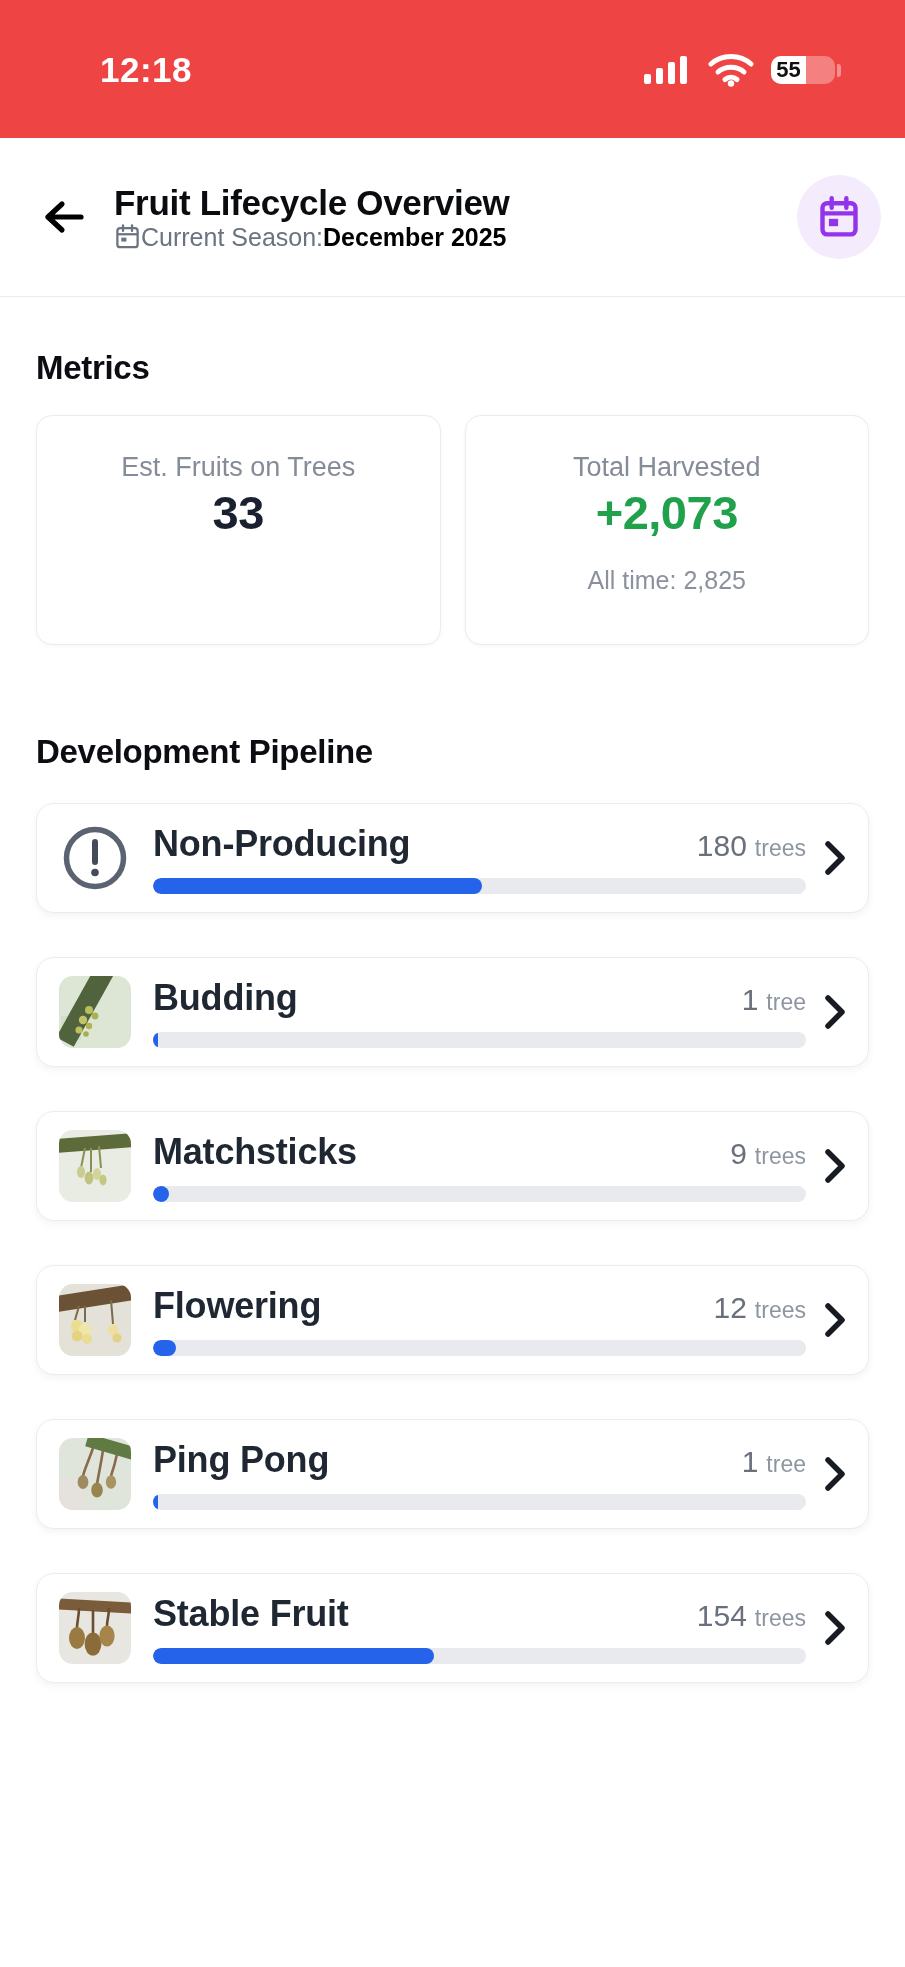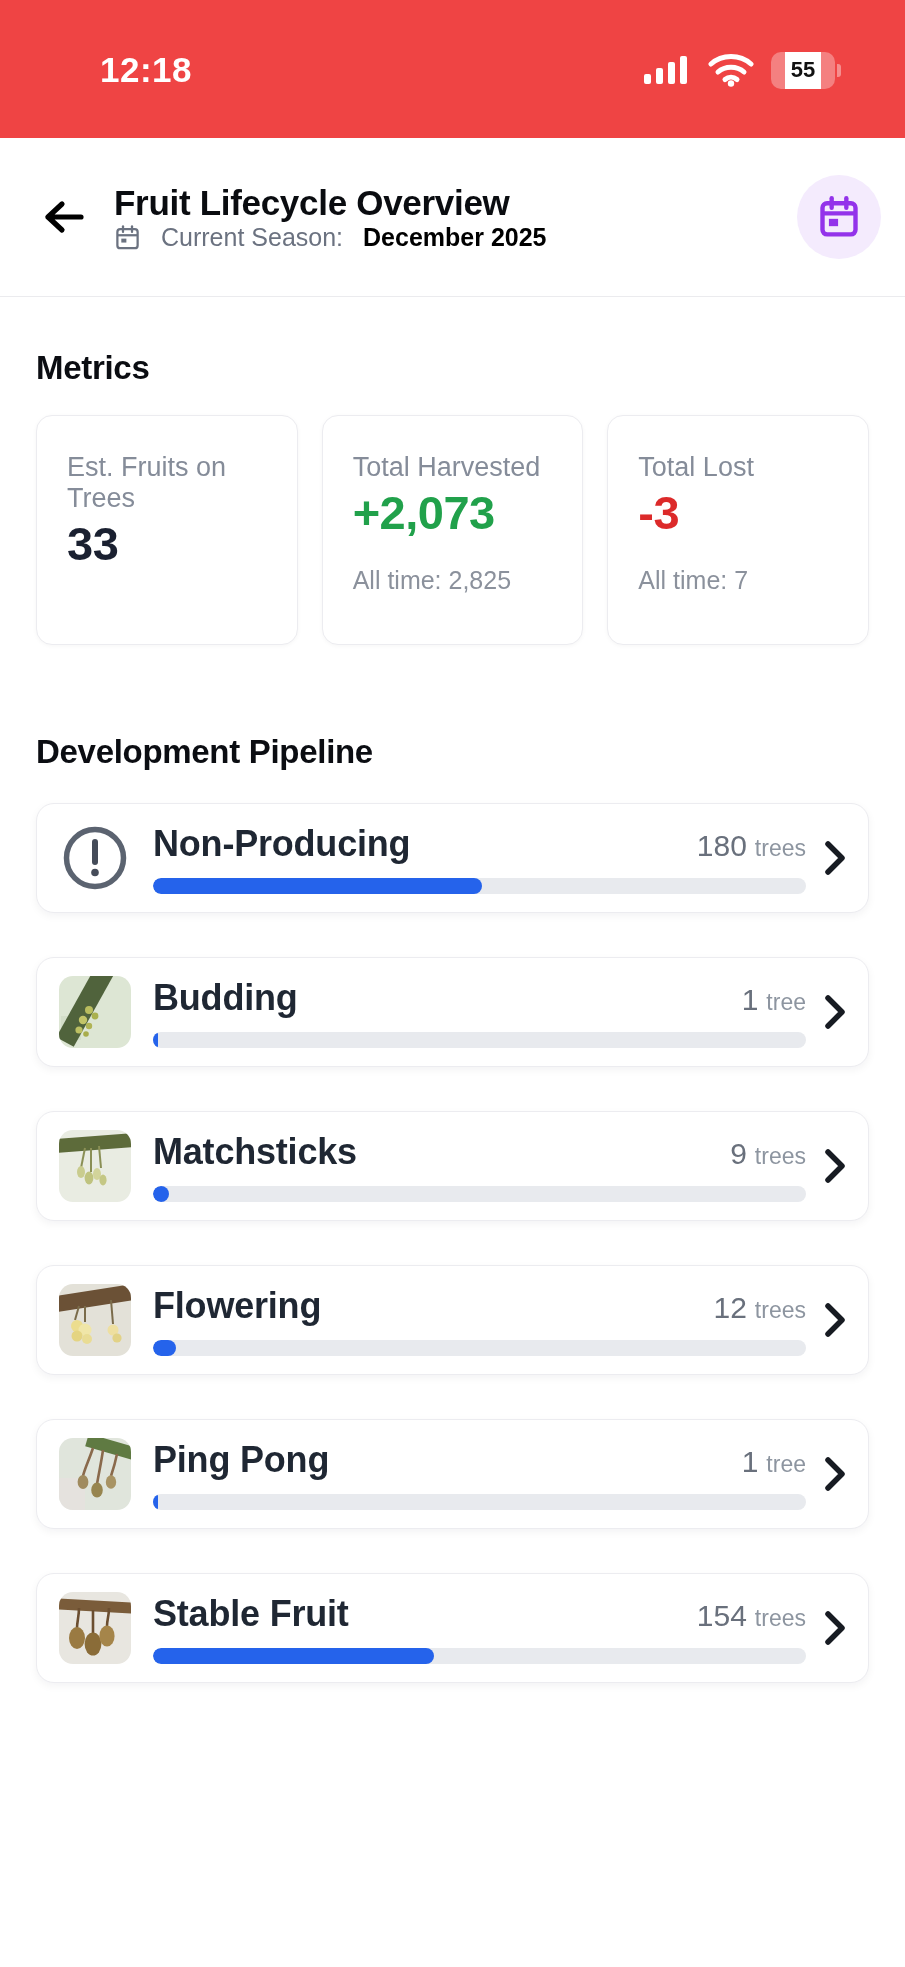--- a/index.html
+++ b/index.html
@@ -14,55 +14,55 @@
   
   .status-bar {
     height:138px; background:#ef4444; color:#fff;
     display:flex; align-items:center; justify-content:space-between;
     padding:14px 64px 12px 100px;
   }
   .status-time { font-size:35px; font-weight:700; letter-spacing:.5px; }
   .status-right { display:flex; align-items:center; gap:17px; }
   .battery { display:flex; align-items:center; }
   .battery-body {
-    width:64px; height:37px; border-radius:10px; overflow:hidden;
-    display:flex; background:rgba(255,255,255,0.32);justify-content:center;
+    width:64px; height:28px; border-radius:10px; overflow:hidden;
+    display:flex; background:rgba(255,255,255,0.32);
   }
   .battery-fill {
     width:55%; height:100%; background:#fff; color:#111;
     display:flex; align-items:center; justify-content:center;
     font-size:22px; font-weight:700;
   }
   .battery-cap { width:4px; height:13px; background:rgba(255,255,255,0.4); border-radius:0 3px 3px 0; margin-left:2px; }
 
   
   .app-header {
     height:159px; display:flex; align-items:center; gap:26px;
     padding:0 24px 0 38px; border-bottom:1px solid #ebebee; background:#fff;
   }
   .back-btn { flex:0 0 auto; width:50px; height:44px; display:flex; align-items:center; justify-content:center; background:none; border:none; cursor:pointer; }
   .header-text { flex:1 1 auto; min-width:0; }
   .page-title { font-size:35px; font-weight:800; color:#0a0c10; letter-spacing:-.3px; }
-  .season-row { display:flex; align-items:center; gap:20px; margin-top:0; }
+  .season-row { display:flex; gap:0; margin-top:0; }
   .season-label { font-size:25px; color:#6b7280; }
   .season-value { font-size:25px; color:#000000; font-weight:700; }
   .calendar-btn {
     flex:0 0 auto; width:84px; height:84px; border-radius:50%;
     background:#f4ebfd; border:none; display:flex; align-items:center; justify-content:center; cursor:pointer;
   }
 
   
   .main { padding:0 36px; }
   .section-heading { font-size:33px; font-weight:800; color:#0b0d12; letter-spacing:-.3px; }
   .metrics-heading { margin-top:52px; }
   .pipeline-heading { margin-top:88px; }
 
   .metrics-grid {
-    margin-top:28px; display:grid; grid-template-columns:1fr 1fr 1fr;
-    column-gap:24px; row-gap:38px;
+    margin-top:28px; display:grid; grid-template-columns:1fr 1fr;
+    column-gap:24px; row-gap:38px;text-align:center;
   }
   .metric-card {
     height:230px; background:#fff; border:1.5px solid #ececf0; border-radius:16px;
     padding:36px 30px; box-shadow:0 1px 4px rgba(20,24,34,0.04);
   }
   .metric-label { font-size:27px; color:#858c99; }
   .metric-value { margin-top:2px; font-size:47px; font-weight:800; color:#1a2030; letter-spacing:-.5px; }
   .metric-value.green { color:#21a14b; }
   .metric-value.red { color:#dc2a2a; }
   .metric-subtext { margin-top:26px; font-size:25px; color:#8b919c; }
@@ -159,25 +159,20 @@
       <div class="metric-card">
         <div class="metric-label">Est. Fruits on Trees</div>
         <div class="metric-value">33</div>
         <div class="metric-subtext"></div>
       </div>
       <div class="metric-card">
         <div class="metric-label">Total Harvested</div>
         <div class="metric-value green">+2,073</div>
         <div class="metric-subtext">All time: 2,825</div>
       </div>
-      <div class="metric-card">
-        <div class="metric-label">Total Lost</div>
-        <div class="metric-value red">-3</div>
-        <div class="metric-subtext">All time: 7</div>
-      </div>
     </div>
 
     <div class="section-heading pipeline-heading">Development Pipeline</div>
 
     <div class="pipeline-list">
 
       <div class="pipeline-card">
         <span class="stage-icon-slot">
           <svg width="68" height="68" viewBox="0 0 68 68">
             <circle cx="34" cy="34" r="28.5" stroke="#5b6370" stroke-width="5.5" fill="none"></circle>

